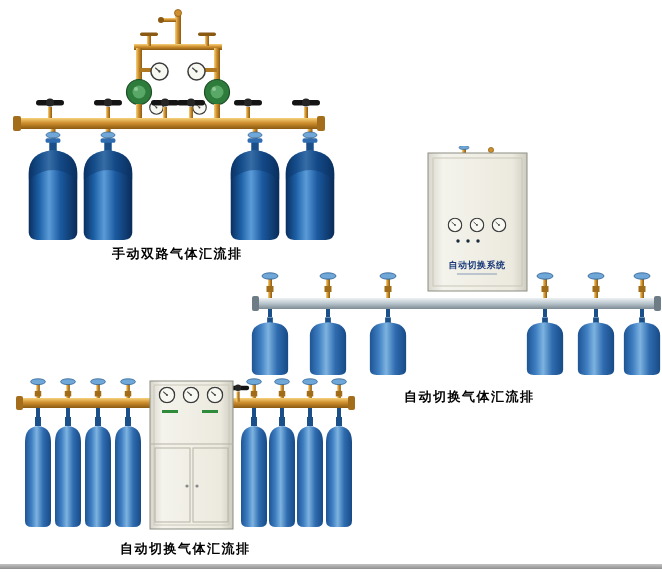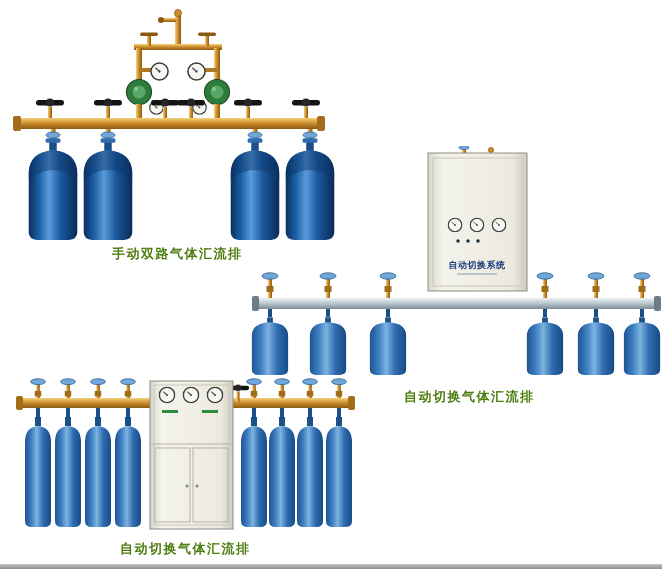--- a/index.html
+++ b/index.html
@@ -5,21 +5,21 @@
   html,body{margin:0;padding:0;background:#fff;}
   .stage{
     position:relative;width:662px;height:572px;background:#ffffff;
     overflow:hidden;font-family:"Liberation Sans","DejaVu Sans",sans-serif;
   }
   .stage svg{position:absolute;}
   .p1{left:8px;top:6px;}
   .p2{left:250px;top:146px;}
   .p3{left:12px;top:376px;}
   .caption{
-    position:absolute;font-size:13px;font-weight:bold;color:#4d7c0f;
+    position:absolute;font-size:13px;font-weight:bold;color:#000000;
     letter-spacing:1.5px;white-space:nowrap;
   }
   .cap1{left:112px;top:245px;}
   .cap2{left:404px;top:388px;}
   .cap3{left:120px;top:540px;}
   .bottom-line{
     position:absolute;left:0;top:564px;width:662px;height:5px;
     background:linear-gradient(#c4c4c4,#8f8f8f);
   }
   .cab-label{font-size:9px;font-weight:bold;fill:#1a3a7a;letter-spacing:0.5px;}

